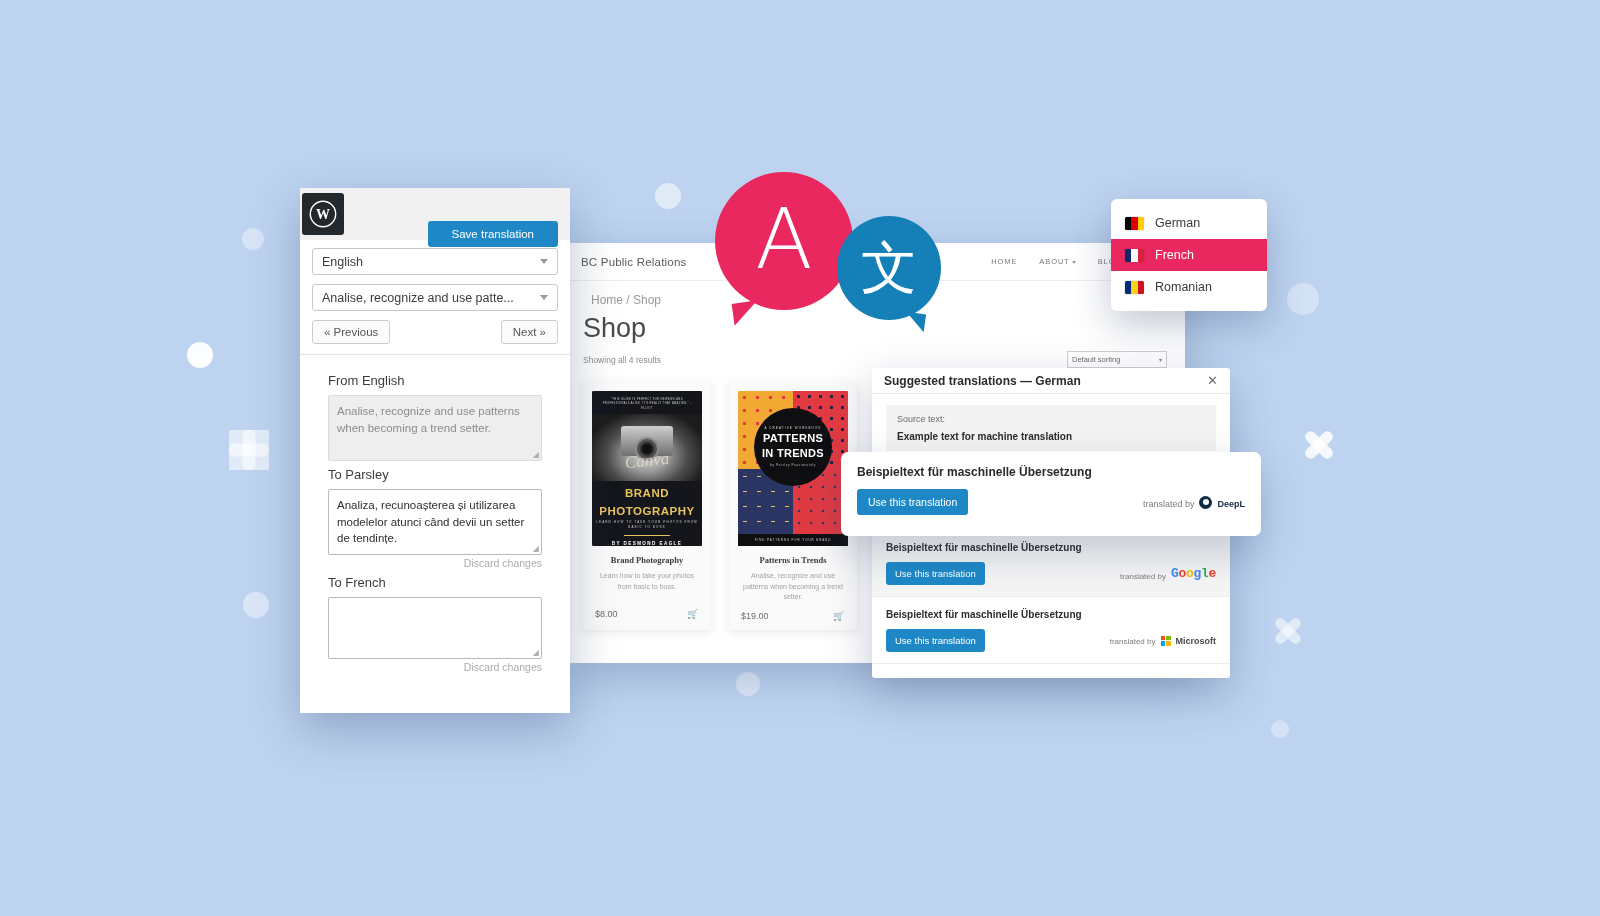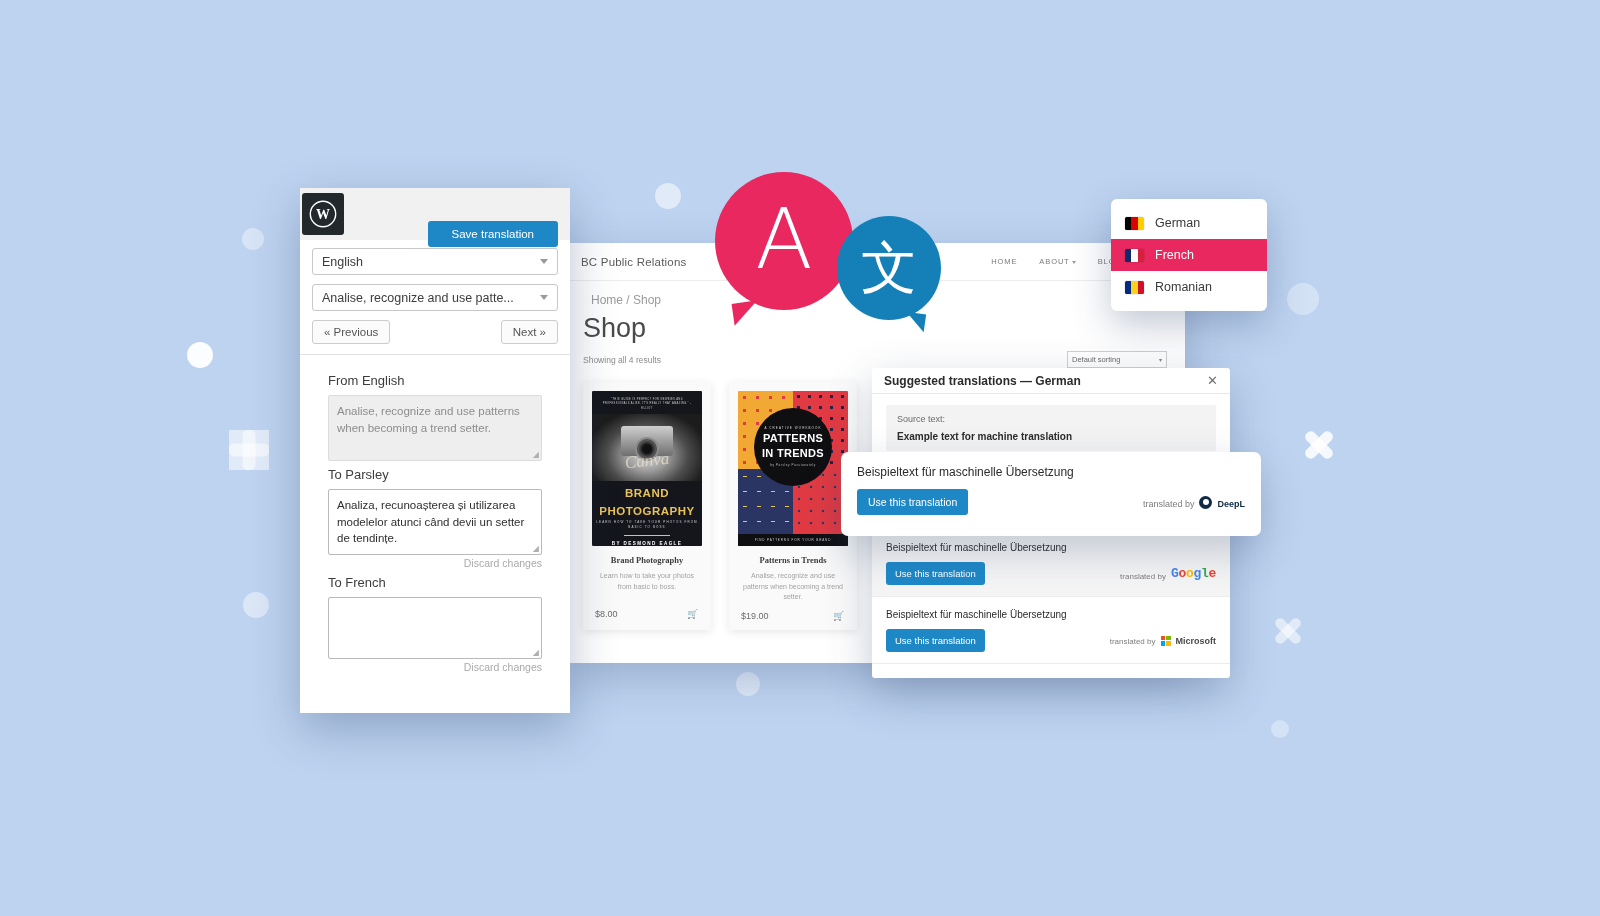--- a/index.html
+++ b/index.html
@@ -181,21 +181,21 @@
     padding:0 12px; border-bottom:1px solid #e8e8e8;
   }
   #sm-title { font-size:12px; font-weight:bold; color:#2b2b2b;text-align:right; }
   #sm-close { font-size:13px; color:#6f6f6f; cursor:pointer; line-height:1; }
   #sm-body { padding:11px 14px 0; }
   .src-box { background:#f3f3f3; border-radius:2px; padding:9px 11px; }
   .src-label { font-size:9px; color:#6b6b6b; margin-bottom:7px; }
   .src-text { font-size:10px; font-weight:bold; color:#2b2b2b; }
   .sugg-row { padding:12px 14px 11px; border-bottom:1px solid #ececec; }
   .sugg-row.alt { background:#f5f5f5; }
-  .sugg-text { font-size:10px; font-weight:normal; color:#2b2b2b; margin-bottom:9px; }
+  .sugg-text { font-size:10px; font-weight:bold; color:#2b2b2b; margin-bottom:9px; }
   .sugg-bottom { display:flex; align-items:center; justify-content:space-between; }
   .btn-use {
     background:#1e88c7; color:#fff; border:none; border-radius:3px;
     font-size:9.5px; padding:6px 9px; cursor:pointer;
   }
   .by { display:flex; align-items:flex-end; gap:5px; font-size:8px; color:#7d7d7d; }
 
   
   #deepl-card {
     position:absolute; left:841px; top:452px; width:420px; height:84px;

